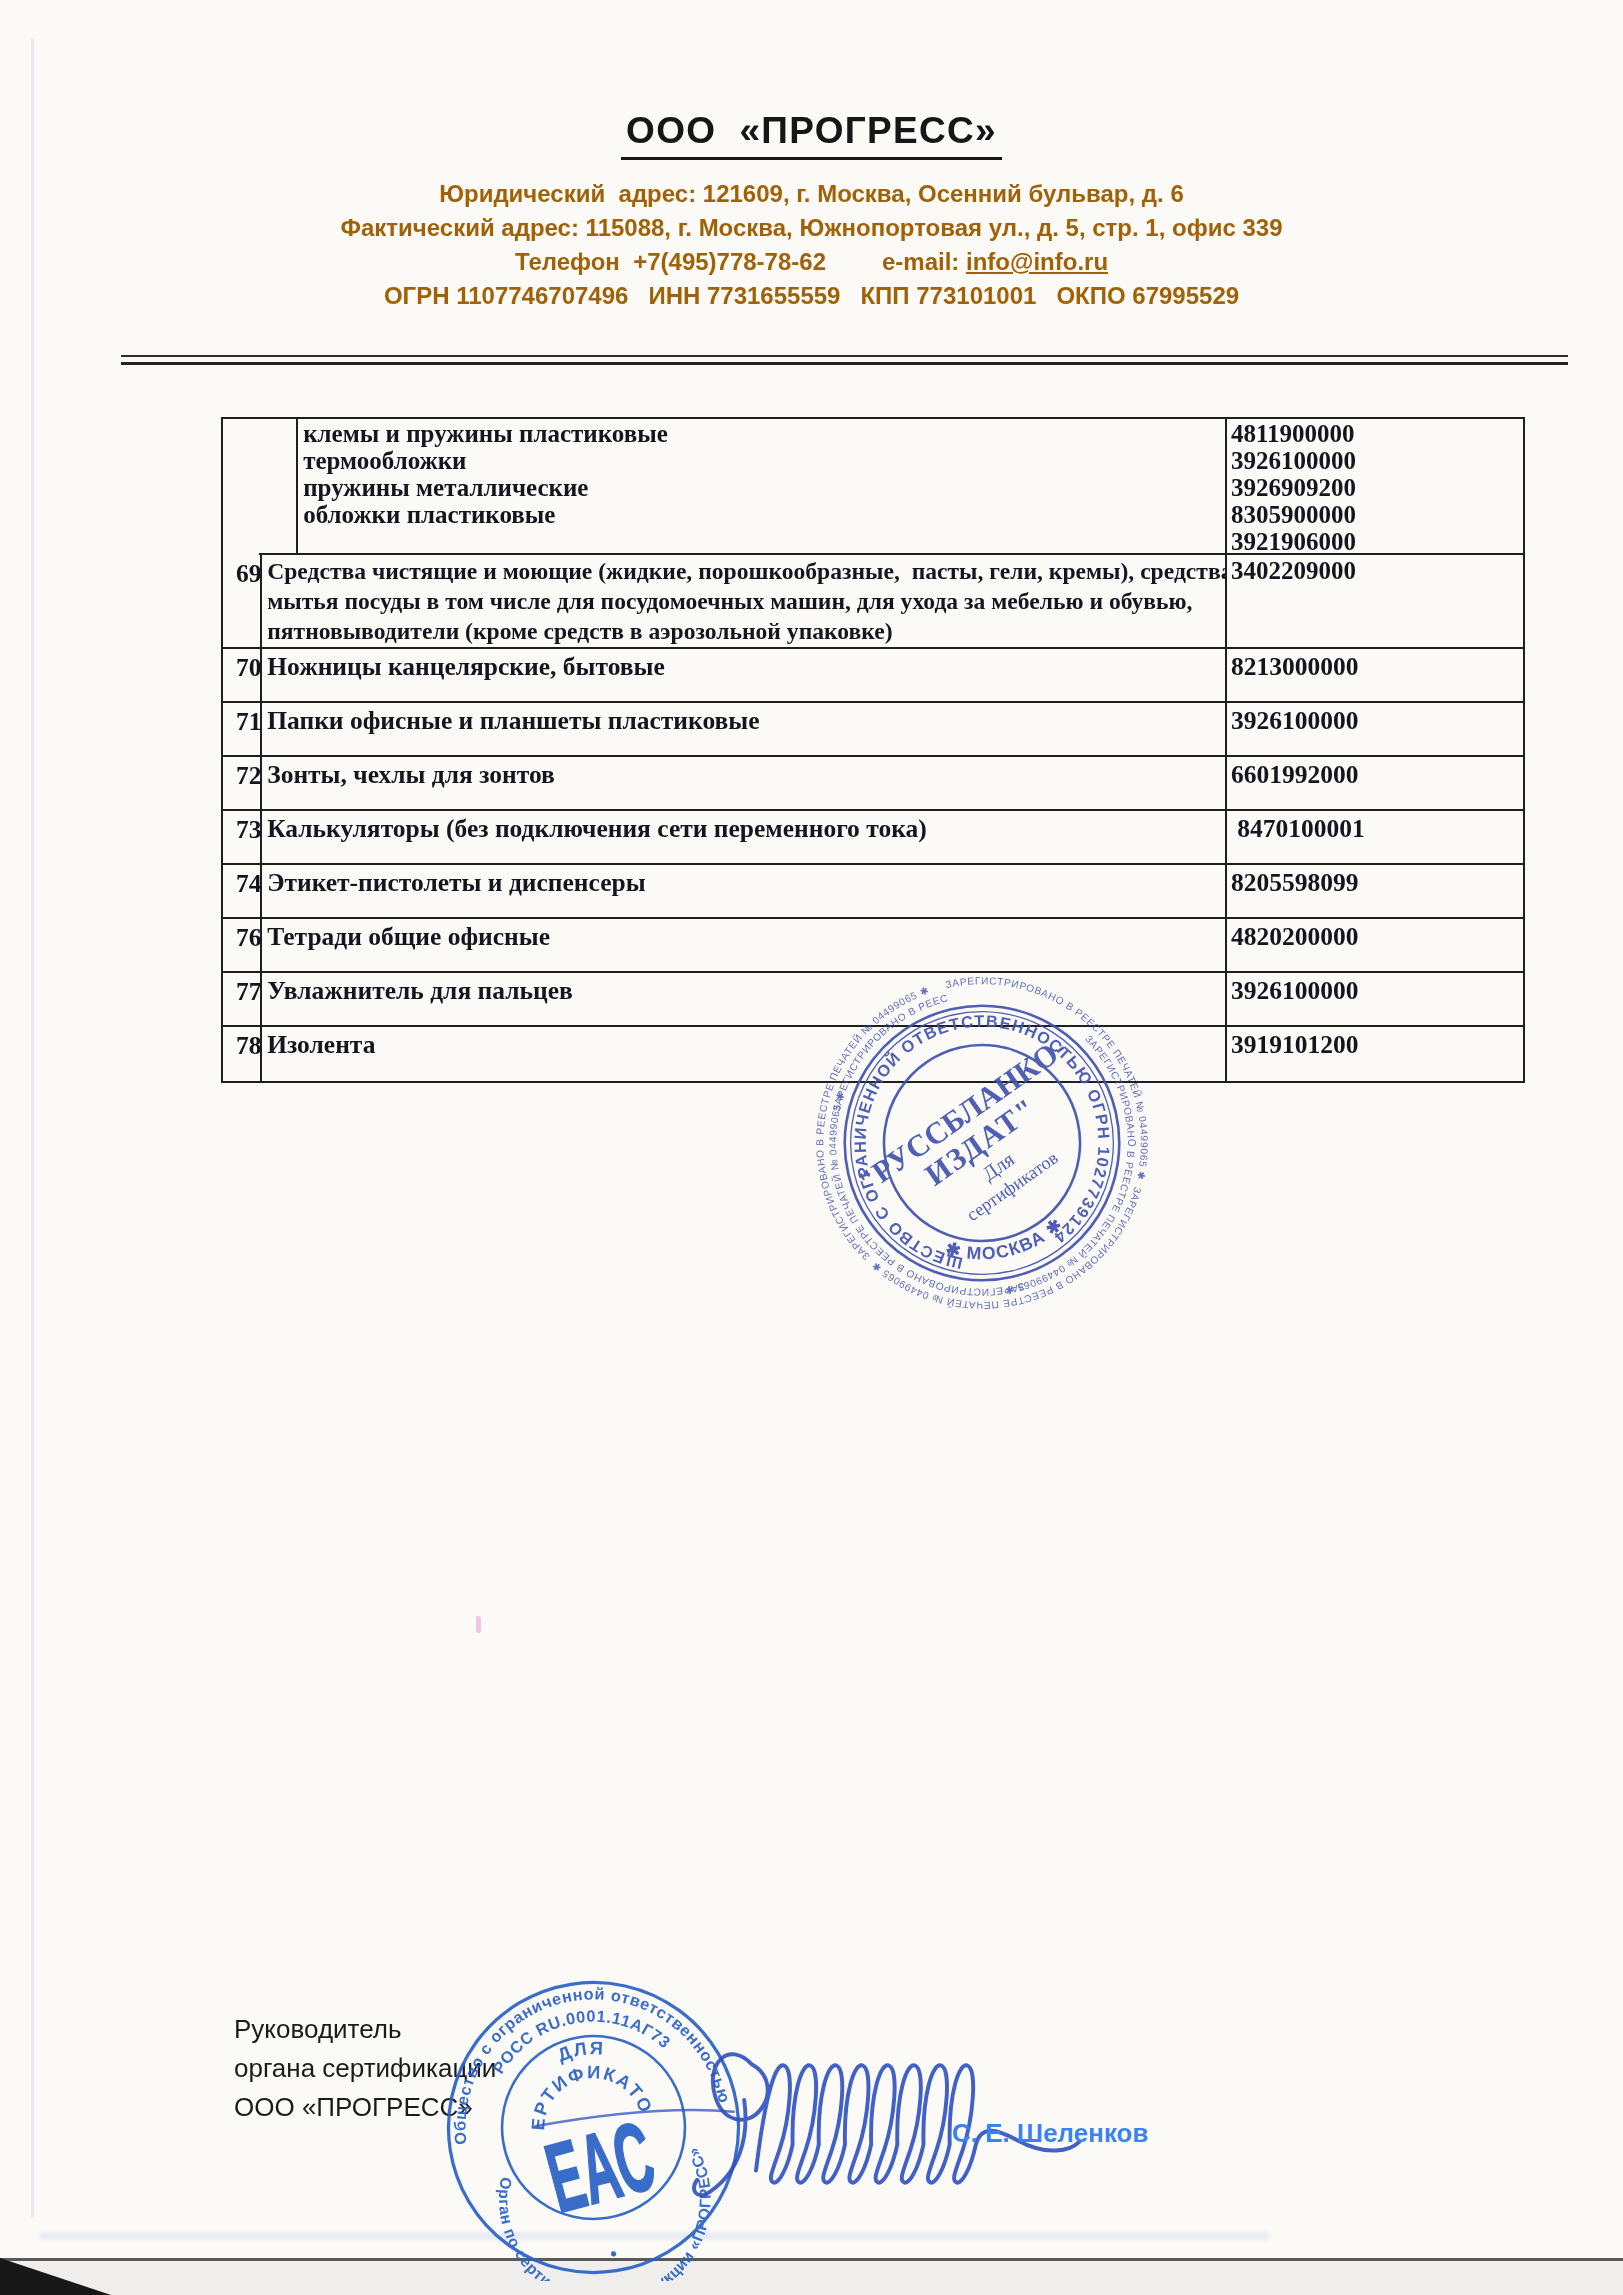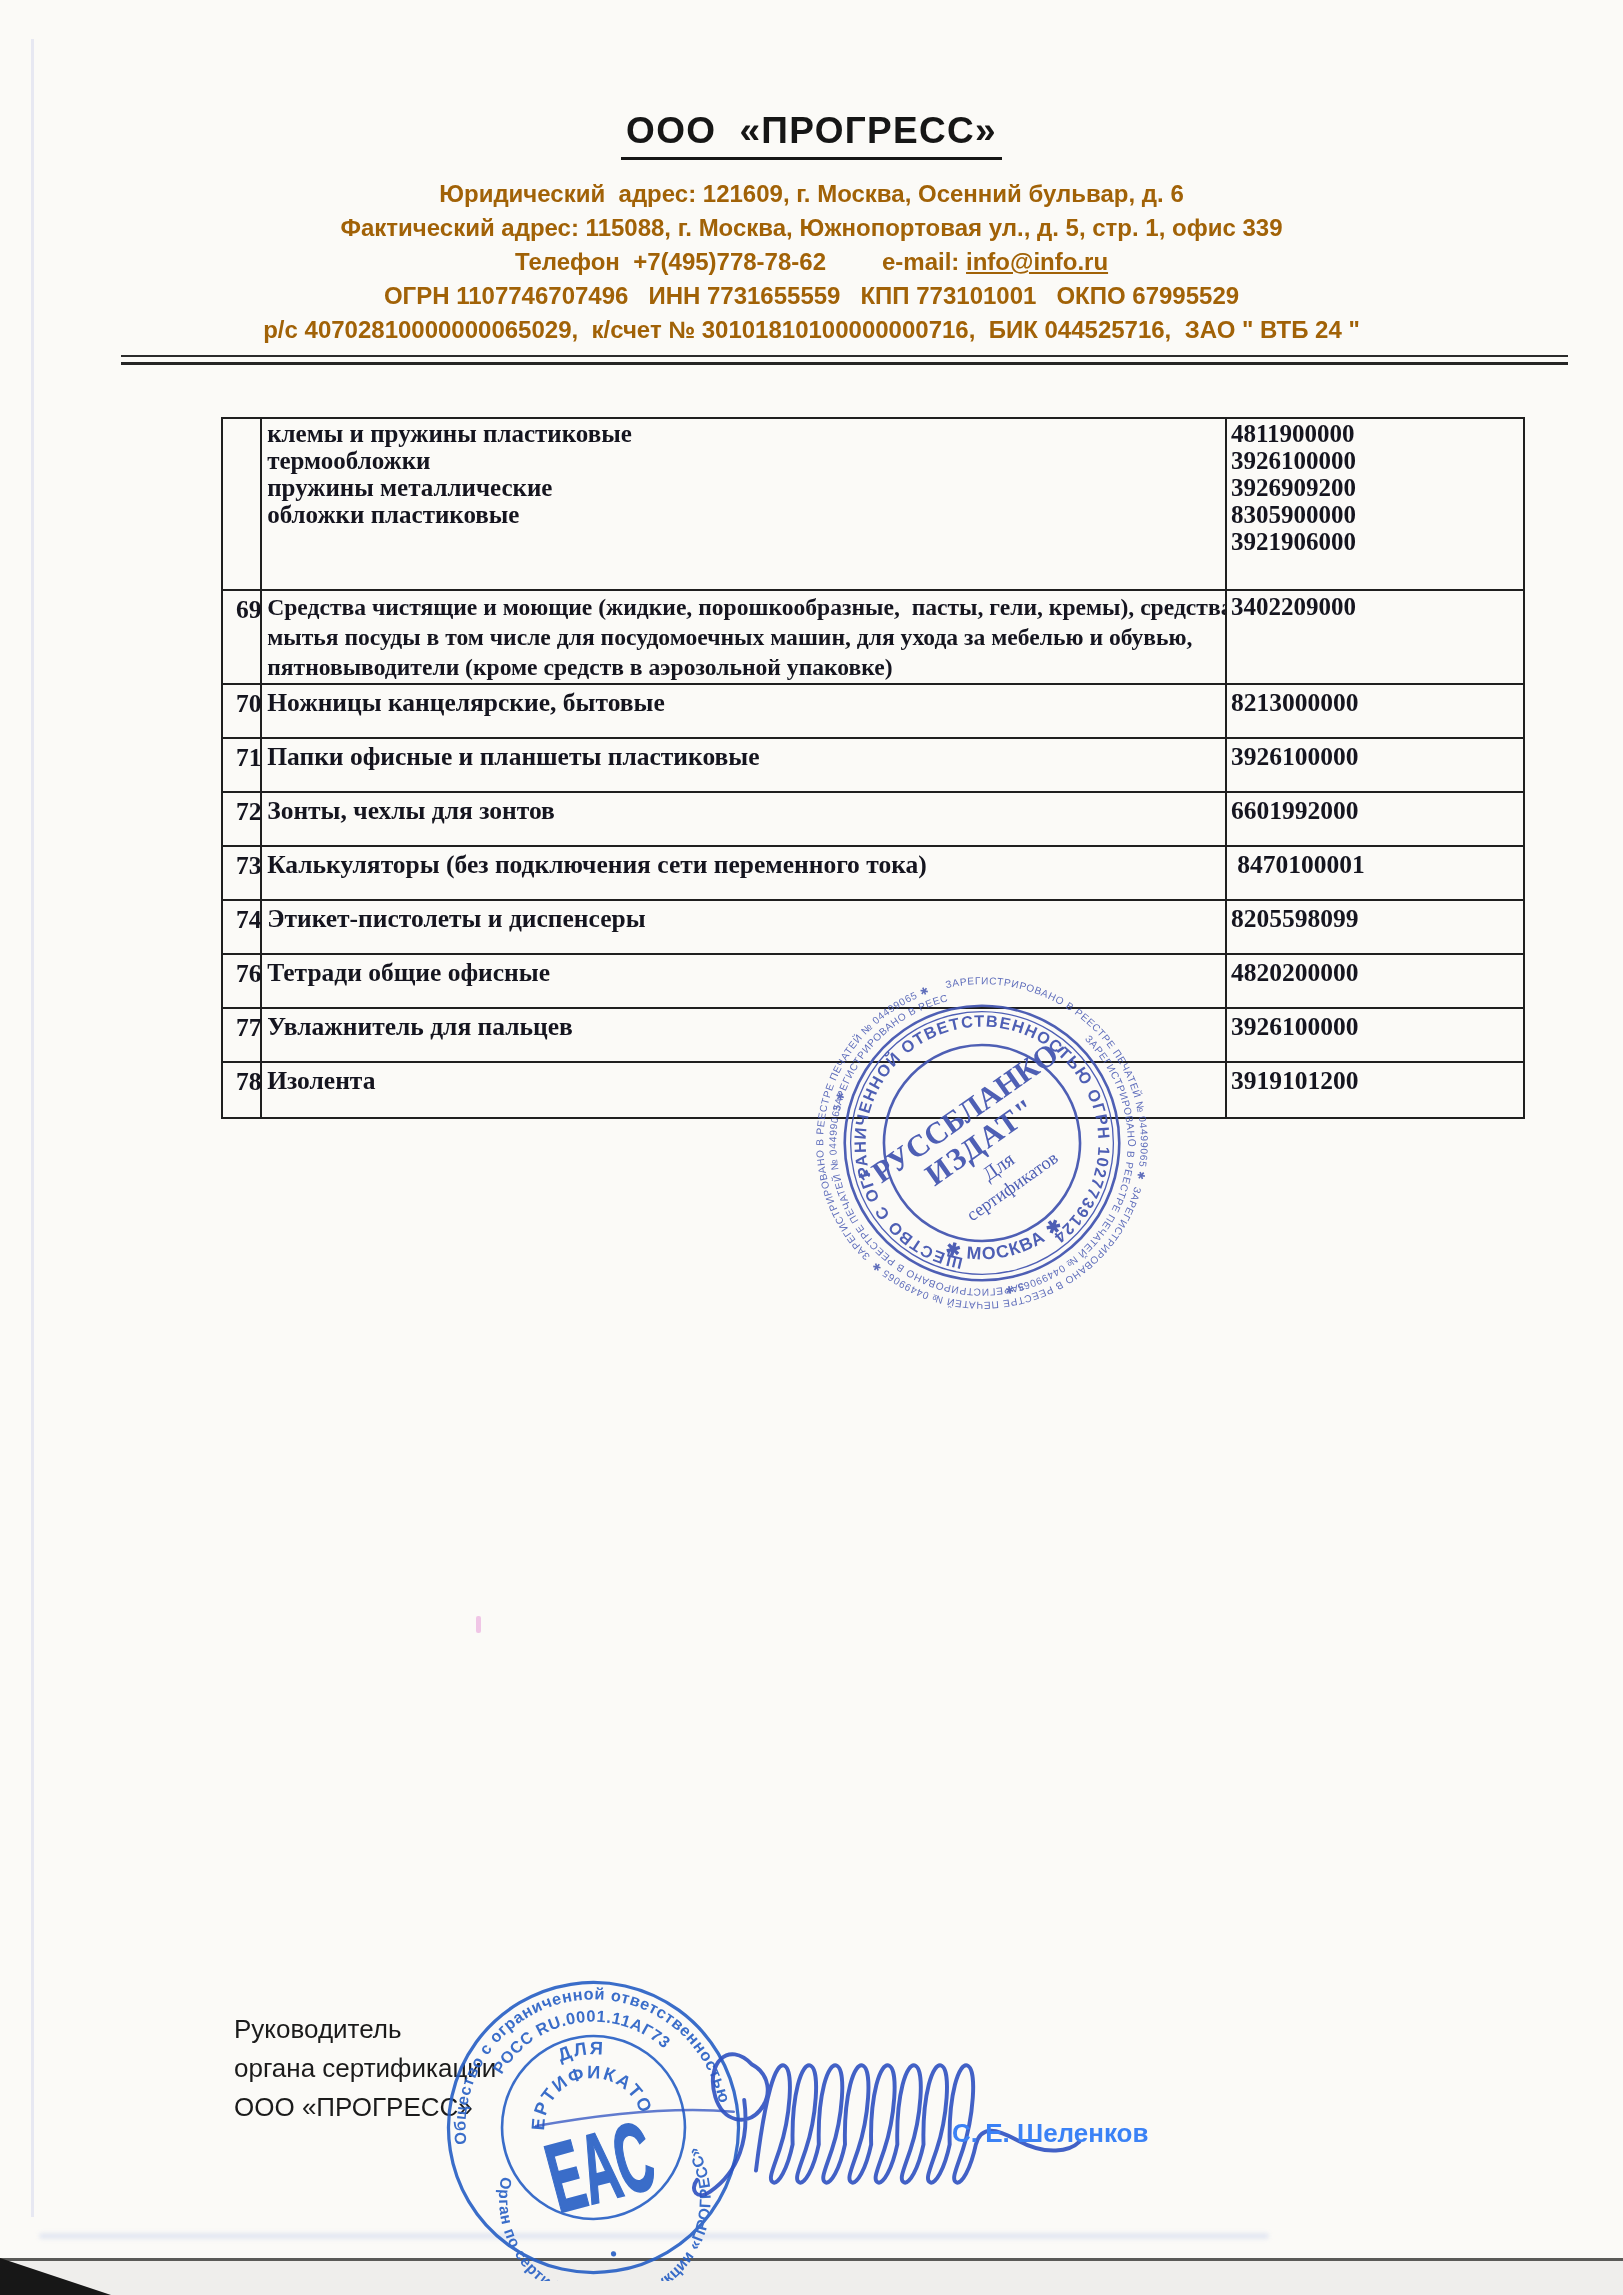--- a/index.html
+++ b/index.html
@@ -33,21 +33,21 @@
 
   
   .gtable{position:absolute;left:221px;top:417px;width:1304px;border:2px solid #1f1f1f;
           box-sizing:border-box;font-family:"Liberation Serif",serif;color:#15151f;font-weight:600;}
   .trow{display:flex;border-bottom:2px solid #1f1f1f;box-sizing:border-box;}
   .trow:last-child{border-bottom:none;}
   .cell{box-sizing:border-box;}
   .cnum{width:39px;border-right:2px solid #1f1f1f;text-align:center;padding-top:3.9px;font-size:25.5px;flex:none;padding-left:13px;}
   .cdesc{flex:1;border-right:2px solid #1f1f1f;padding:1.3px 3.9px 0 5.2px;overflow:hidden;}
   .ccode{width:296px;padding:1.3px 0 0 3.9px;flex:none;white-space:pre;overflow:hidden;}
-  .multi{height:172px;}
+  .multi{height:136px;margin-left:36px;}
   .multi .dline,.multi .cline{line-height:27px;font-size:25px;}
   .para{height:94px;}
   .para .dline{line-height:30px;font-size:23.6px;white-space:pre;}
   .para .cline{line-height:30px;font-size:25px;}
   .single{height:54px;}
   .single .dline,.single .cline{line-height:33px;font-size:25.5px;white-space:pre;}
 
   
   .stamp-round{position:absolute;left:799px;top:960px;width:366px;height:366px;opacity:0.93;}
   .stamp-eac{position:absolute;left:440px;top:1974px;width:307px;height:307px;opacity:0.92;}
@@ -73,21 +73,20 @@
   <div class="scan-bottom-line"></div>
   <div class="scan-corner"></div>
 
   <div class="header">
     <div class="title">ООО  «ПРОГРЕСС»</div>
     <div class="hlines">
       <div class="hline">Юридический  адрес: 121609, г. Москва, Осенний бульвар, д. 6</div>
       <div class="hline">Фактический адрес: 115088, г. Москва, Южнопортовая ул., д. 5, стр. 1, офис 339</div>
       <div class="hline"><span>Телефон  +7(495)778-78-62</span><span class="phone-gap"></span><span>e-mail: </span><span class="email">info@info.ru</span></div>
       <div class="hline">ОГРН 1107746707496   ИНН 7731655559   КПП 773101001   ОКПО 67995529</div>
-      <div class="hline">р/с 40702810000000065029,  к/счет № 30101810100000000716,  БИК 044525716,  ЗАО " ВТБ 24 "</div>
     </div>
   </div>
 
   <div class="double-rule"></div>
 
   <div class="gtable">
       <div class="trow multi">
         <div class="cell cnum"></div>
         <div class="cell cdesc">
           <div class="dline">клемы и пружины пластиковые</div>

